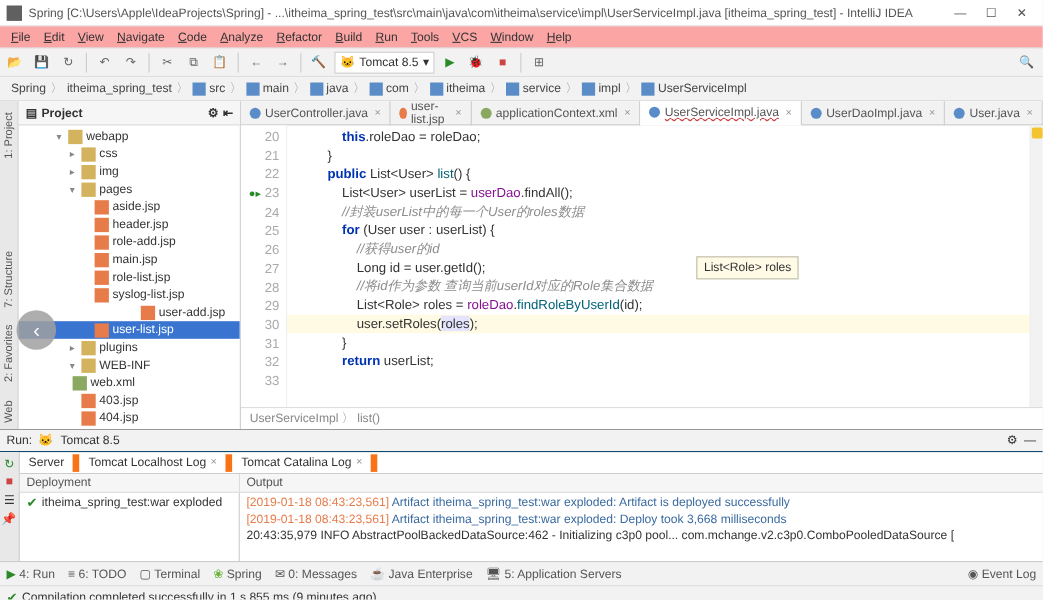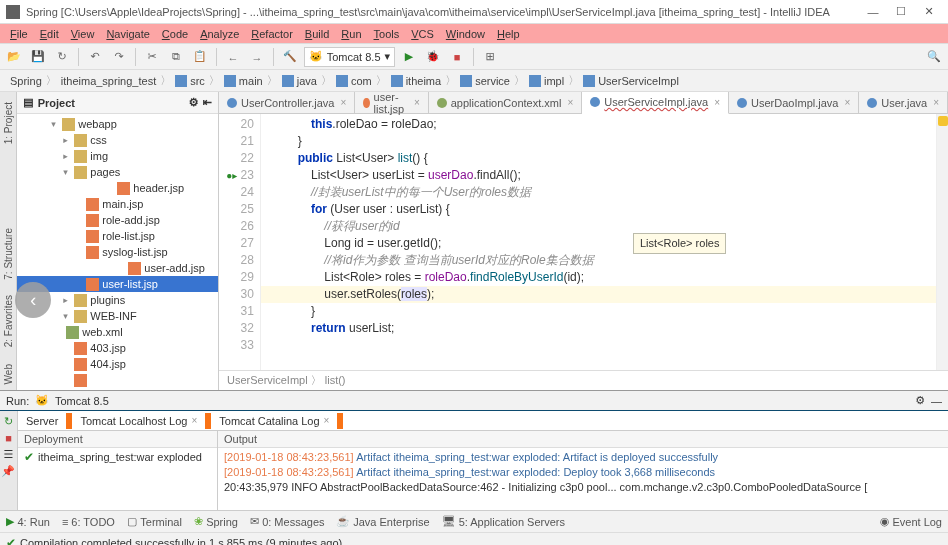--- a/index.html
+++ b/index.html
@@ -217,34 +217,39 @@
         <div class="tree-row" style="padding-left: 46px;">
           <span class="tw">▸</span>
           <span class="ic ic-folder"></span>
           <span>img</span>
         </div>
         <div class="tree-row" style="padding-left: 46px;">
           <span class="tw">▾</span>
           <span class="ic ic-folder"></span>
           <span>pages</span>
         </div>
-        <div class="tree-row" style="padding-left: 89px; text-align: right;">
+        <div class="tree-row" style="padding-left: 58px;">
+          <span class="tw"></span>
+          <span class="ic ic-jsp"></span>
+          <span>aside.jsp</span>
+        </div>
+        <div class="tree-row" style="padding-left: 58px; text-align: right;">
           <span class="tw"></span>
           <span class="ic ic-jsp"></span>
           <span>header.jsp</span>
         </div>
         <div class="tree-row" style="padding-left: 58px;">
           <span class="tw"></span>
           <span class="ic ic-jsp"></span>
+          <span>role-add.jsp</span>
+        </div>
+        <div class="tree-row" style="padding-left: 58px;">
+          <span class="tw"></span>
+          <span class="ic ic-jsp"></span>
           <span>main.jsp</span>
-        </div>
-        <div class="tree-row" style="padding-left: 58px;">
-          <span class="tw"></span>
-          <span class="ic ic-jsp"></span>
-          <span>role-add.jsp</span>
         </div>
         <div class="tree-row" style="padding-left: 58px;">
           <span class="tw"></span>
           <span class="ic ic-jsp"></span>
           <span>role-list.jsp</span>
         </div>
         <div class="tree-row" style="padding-left: 58px;">
           <span class="tw"></span>
           <span class="ic ic-jsp"></span>
           <span>syslog-list.jsp</span>

